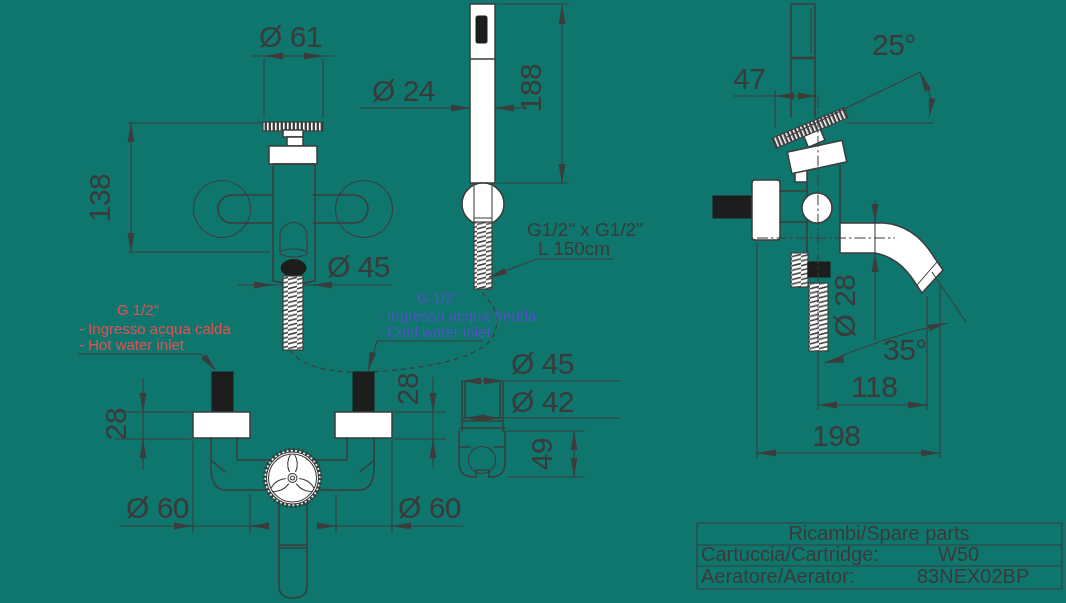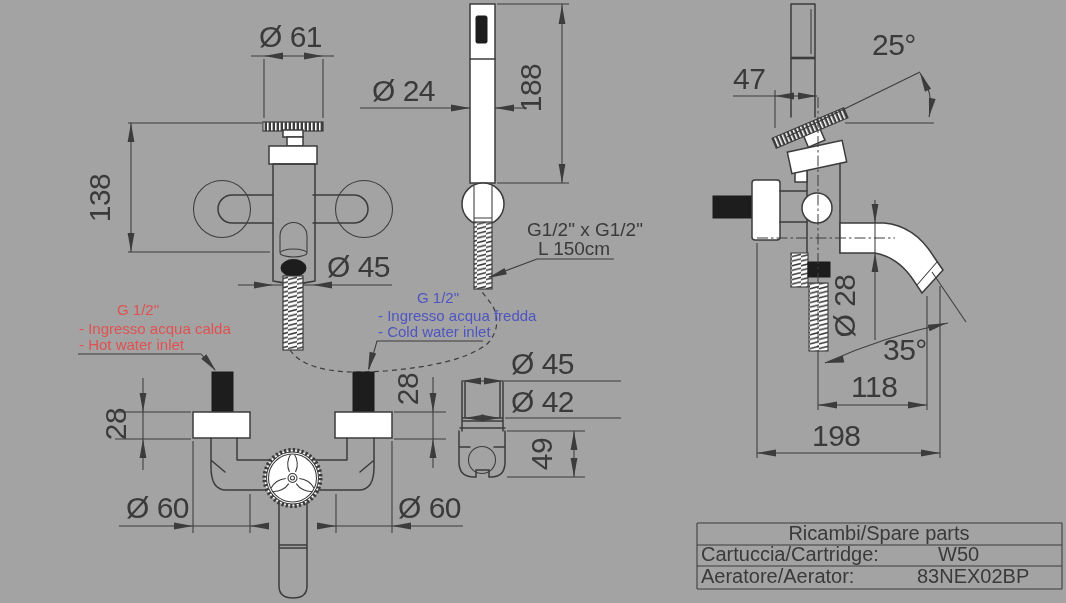--- a/index.html
+++ b/index.html
@@ -1,16 +1,16 @@
 <!DOCTYPE html>
 <html><head>
 <meta charset="utf-8">
 <style>
   html,body{margin:0;padding:0;background:#fff;}
-  .stage{position:relative;width:1066px;height:603px;background:#a3a3a3;overflow:hidden;
+  .stage{position:relative;width:1066px;height:603px;background:#0f766e;overflow:hidden;
          font-family:"Liberation Sans", sans-serif;}
   svg{position:absolute;top:0;left:0;}
   .ln{stroke:#3c3c3c;stroke-width:1.5;fill:none;stroke-linecap:round;}
   .lnw{stroke:#3c3c3c;stroke-width:1.5;fill:#fff;}
   .thin{stroke:#3c3c3c;stroke-width:1.05;fill:none;}
   .dim{stroke:#3c3c3c;stroke-width:1.05;fill:none;}
   .cl{stroke:#3c3c3c;stroke-width:1;fill:none;stroke-dasharray:11 3 2.5 3;}
   .hose-dash{stroke:#3c3c3c;stroke-width:1.2;fill:none;stroke-dasharray:5 4;}
   .arr{fill:#3c3c3c;stroke:none;}
   .txt{font-size:30px;fill:#3a3a3a;letter-spacing:-0.5px;}

